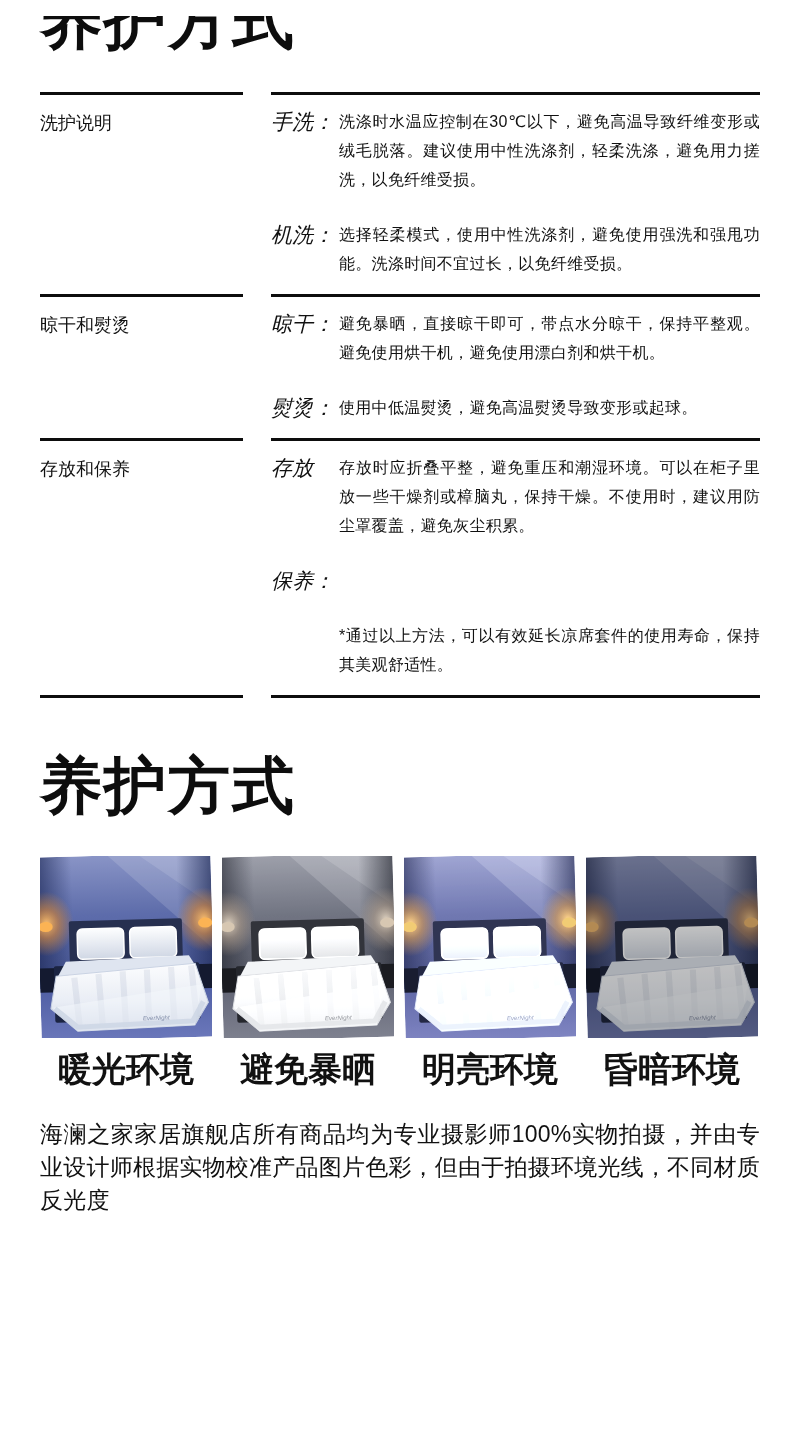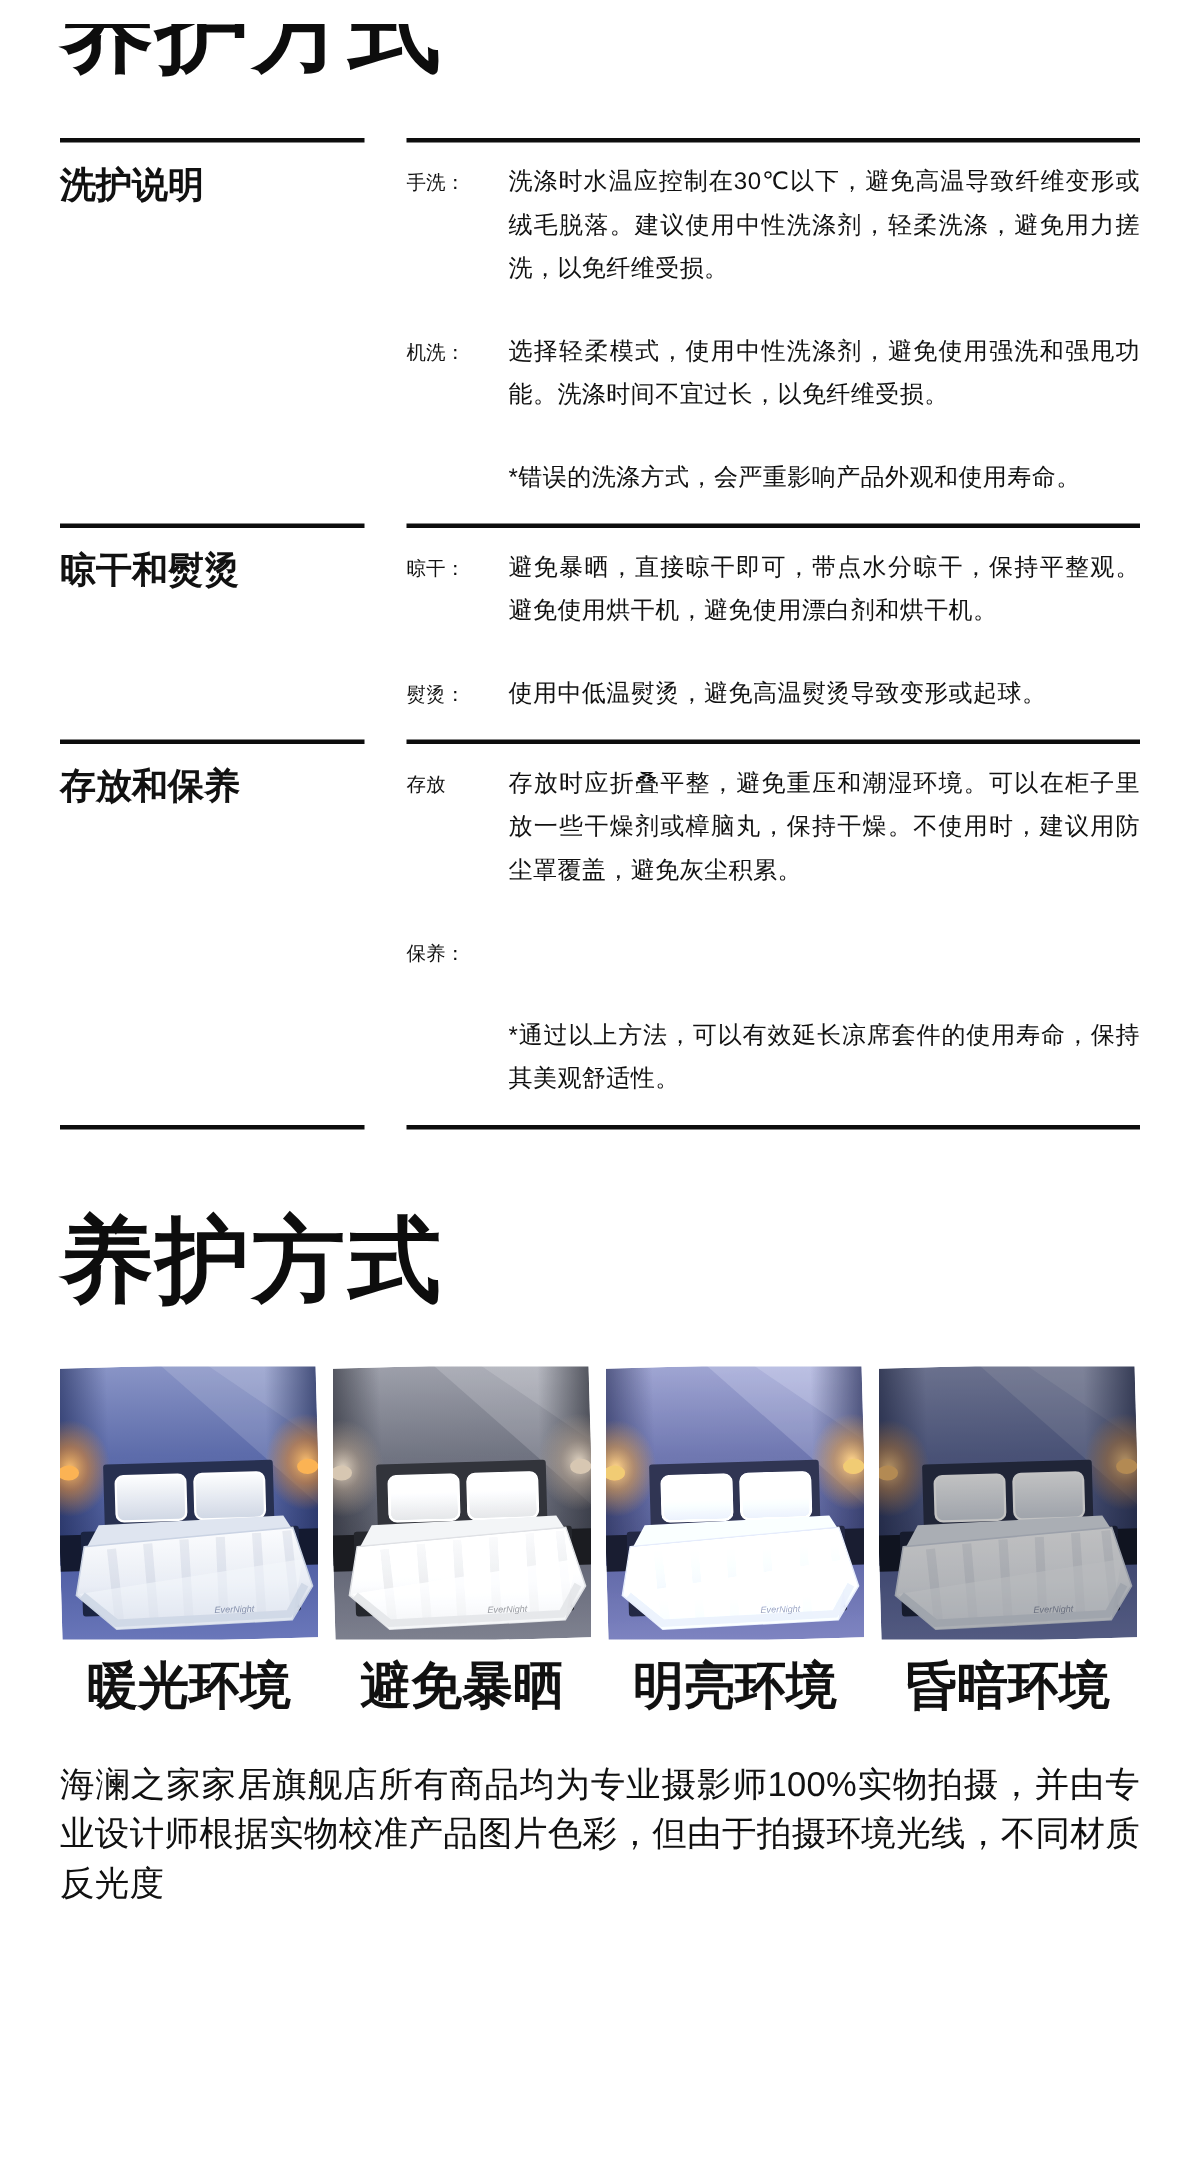--- a/index.html
+++ b/index.html
@@ -15,26 +15,26 @@
   .big-title {
     font-size:62px; font-weight:bold; line-height:64px; letter-spacing:2px;
     color:#0d0d0d; white-space:nowrap;
   }
   .big-title.cropped { margin-top:-27px; margin-bottom:39px; }
   .big-title.second  { margin-top:56px; }
 
   
   .care { display:grid; grid-template-columns:203px 489px; column-gap:28px; }
   .sec-label, .sec-body { border-top:3px solid #0d0d0d; }
-  .sec-label { padding-top:14px; font-size:24px; font-weight:bold; line-height:29px; }
+  .sec-label { padding-top:14px; font-size:18px; font-weight:normal; line-height:29px; }
   .sec-body  { padding:12px 0 16px 0; }
   .sec-label.end, .sec-body.end { padding:0; height:3px; }
   .entry { display:grid; grid-template-columns:68px 1fr; margin-bottom:26px; }
   .entry:last-child { margin-bottom:0; }
-  .term { font-size:13px; line-height:29px; }
+  .term { font-size:21px; line-height:29px;font-style:italic; }
   .desc { font-size:16px; line-height:29px; text-align:justify; letter-spacing:0.3px; }
 
   
   .photos { display:flex; gap:10px; margin-top:38px; }
   .photo { width:172px; height:182px; overflow:hidden; background:#fff; flex:0 0 auto; }
   .scene { width:100%; height:100%; transform:rotate(-1.6deg) scale(1.01); }
   .scene svg { width:100%; height:100%; display:block; }
   .env-warm   svg { filter:saturate(1.08); }
   .env-cold   svg { filter:saturate(0.22) brightness(1.07); }
   .env-bright svg { filter:brightness(1.12) saturate(0.85) hue-rotate(4deg); }
@@ -127,24 +127,20 @@
     <div class="sec-label">洗护说明</div>
     <div class="sec-body">
       <div class="entry">
         <span class="term">手洗：</span>
         <p class="desc">洗涤时水温应控制在30℃以下，避免高温导致纤维变形或绒毛脱落。建议使用中性洗涤剂，轻柔洗涤，避免用力搓洗，以免纤维受损。</p>
       </div>
       <div class="entry">
         <span class="term">机洗：</span>
         <p class="desc">选择轻柔模式，使用中性洗涤剂，避免使用强洗和强甩功能。洗涤时间不宜过长，以免纤维受损。</p>
       </div>
-      <div class="entry">
-        <span class="term"></span>
-        <p class="desc">*错误的洗涤方式，会严重影响产品外观和使用寿命。</p>
-      </div>
     </div>
 
     <div class="sec-label">晾干和熨烫</div>
     <div class="sec-body">
       <div class="entry">
         <span class="term">晾干：</span>
         <p class="desc">避免暴晒，直接晾干即可，带点水分晾干，保持平整观。避免使用烘干机，避免使用漂白剂和烘干机。</p>
       </div>
       <div class="entry">
         <span class="term">熨烫：</span>

